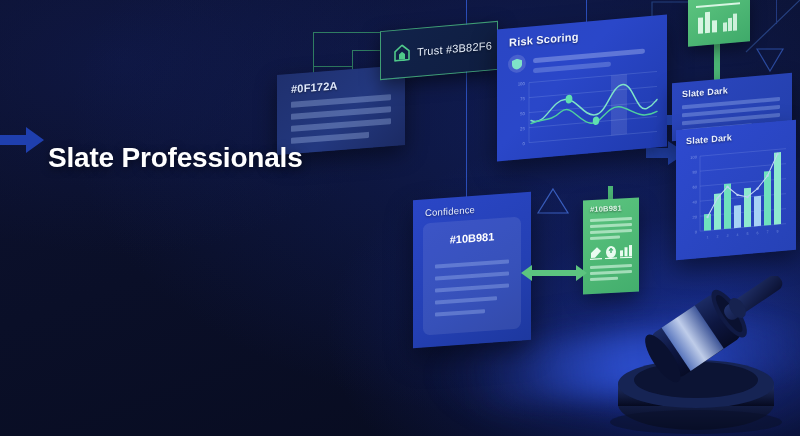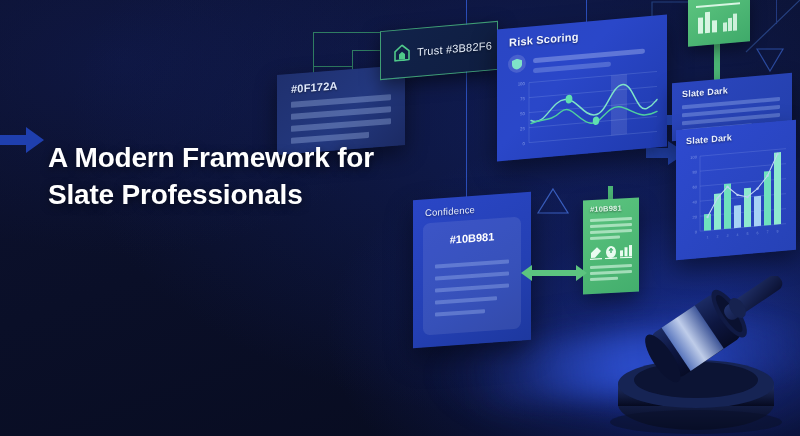--- a/index.html
+++ b/index.html
@@ -385,17 +385,16 @@
       <ellipse cx="60" cy="60" rx="10" ry="28" fill="#0a1130"></ellipse>
       <ellipse cx="140" cy="60" rx="10" ry="28" fill="#101a44"></ellipse>
       <ellipse cx="140" cy="60" rx="6" ry="22" fill="#0a1130"></ellipse>
       <rect x="136" y="52" width="66" height="16" rx="7" fill="url(#ghandle)"></rect>
       <ellipse cx="150" cy="60" rx="7" ry="11" fill="#16224f"></ellipse>
     </g>
     <ellipse cx="100" cy="146" rx="86" ry="12" fill="rgba(10,16,44,.6)"></ellipse>
   </svg>
 
   <div class="title">
-    <div>A Modern Framework for</div>
     <div>Slate Professionals</div>
   </div>
 
 </div>
 
 </body></html>

